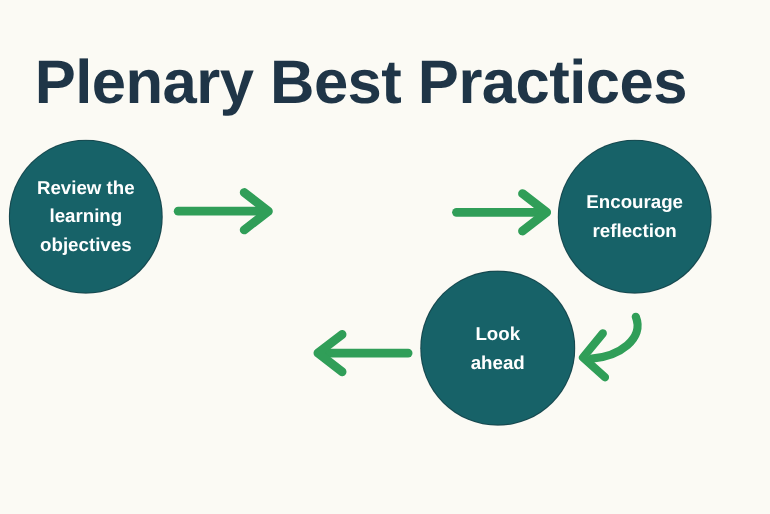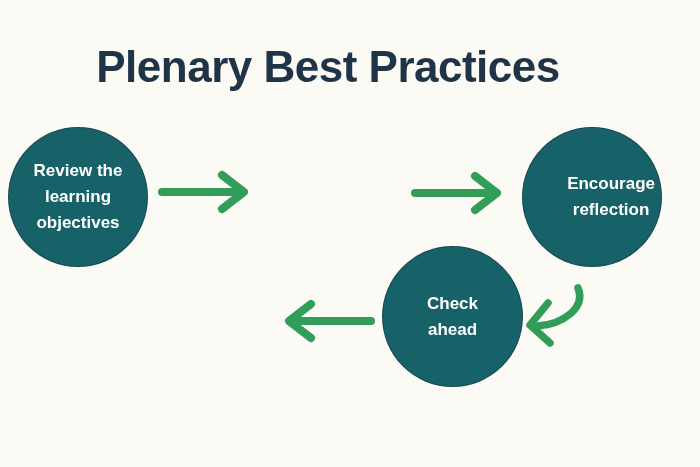--- a/index.html
+++ b/index.html
@@ -13,21 +13,21 @@
   .canvas {
     position: absolute;
     inset: 0;
   }
   .title {
     position: absolute;
     top: 42px;
     left: 0;
     width: 656px;
     text-align: center;
-    font-size: 44px;
+    font-size: 56px;
     font-weight: 700;
     letter-spacing: -0.5px;
     color: #1f3547;
   }
   .circle {
     position: absolute;
     width: 140px;
     height: 140px;
     border-radius: 50%;
     background: #176268;
@@ -40,21 +40,21 @@
   .circle .label {
     color: #ffffff;
     font-size: 17px;
     font-weight: 700;
     line-height: 26px;
     white-space: pre-line;
     padding: 0 6px;
   }
   .circle-1 { left: 8px;   top: 127px; }
   .circle-2 { left: 258px; top: 127px; }
-  .circle-3 { left: 522px; top: 127px; justify-content: flex-end; }
+  .circle-3 { left: 507px; top: 127px; }
   .circle-4 { left: 382px; top: 246px; width: 141px; height: 141px; }
   .circle-5 { left: 133px; top: 246px; width: 141px; height: 141px; }
   .arrow { position: absolute; }
   .arrow-1 { left: 156px; top: 167px; }
   .arrow-2 { left: 409px; top: 168px; }
   .arrow-3 { left: 518px; top: 276px; }
   .arrow-4 { left: 281px; top: 296px; }
 </style>
 </head>
 <body>
@@ -69,21 +69,21 @@
 objectives</div>
   </div>
 
 
   <div class="circle circle-3">
     <div class="label">Encourage
 reflection</div>
   </div>
 
   <div class="circle circle-4">
-    <div class="label">Check
+    <div class="label">Look
 ahead</div>
   </div>
 
 
   <svg class="arrow arrow-1" width="96" height="50" viewBox="0 0 96 50">
     <line x1="6" y1="25" x2="80" y2="25" stroke="#309e58" stroke-width="8" stroke-linecap="round"></line>
     <polyline points="66,8 88,25 66,42" fill="none" stroke="#309e58" stroke-width="8" stroke-linecap="round" stroke-linejoin="round"></polyline>
   </svg>
 
   <svg class="arrow arrow-2" width="96" height="50" viewBox="0 0 96 50">

